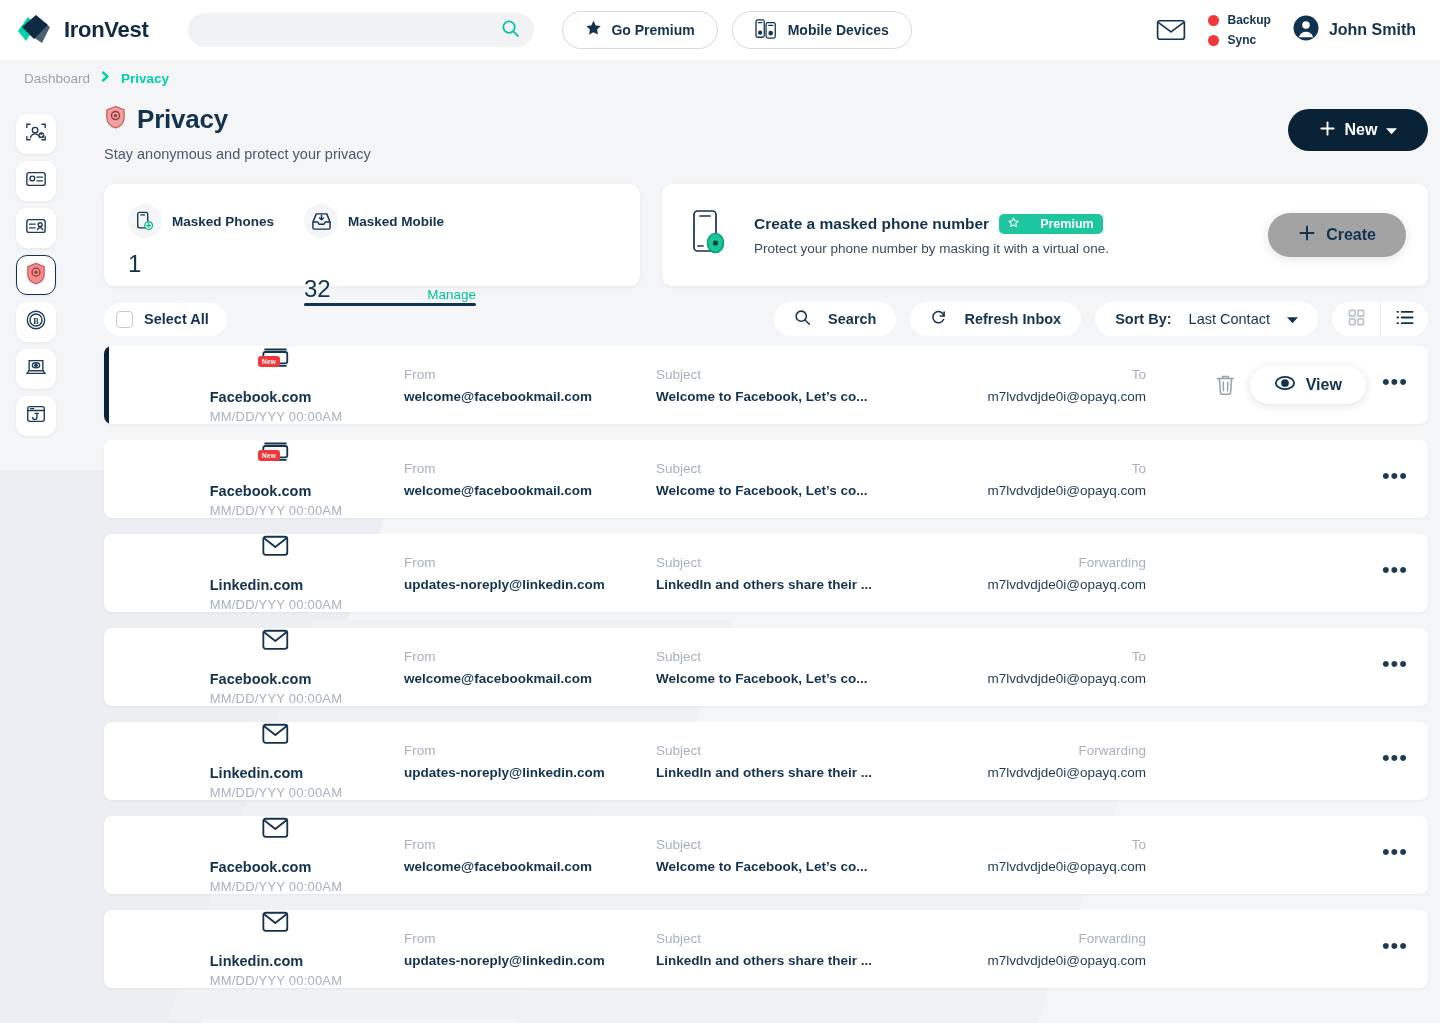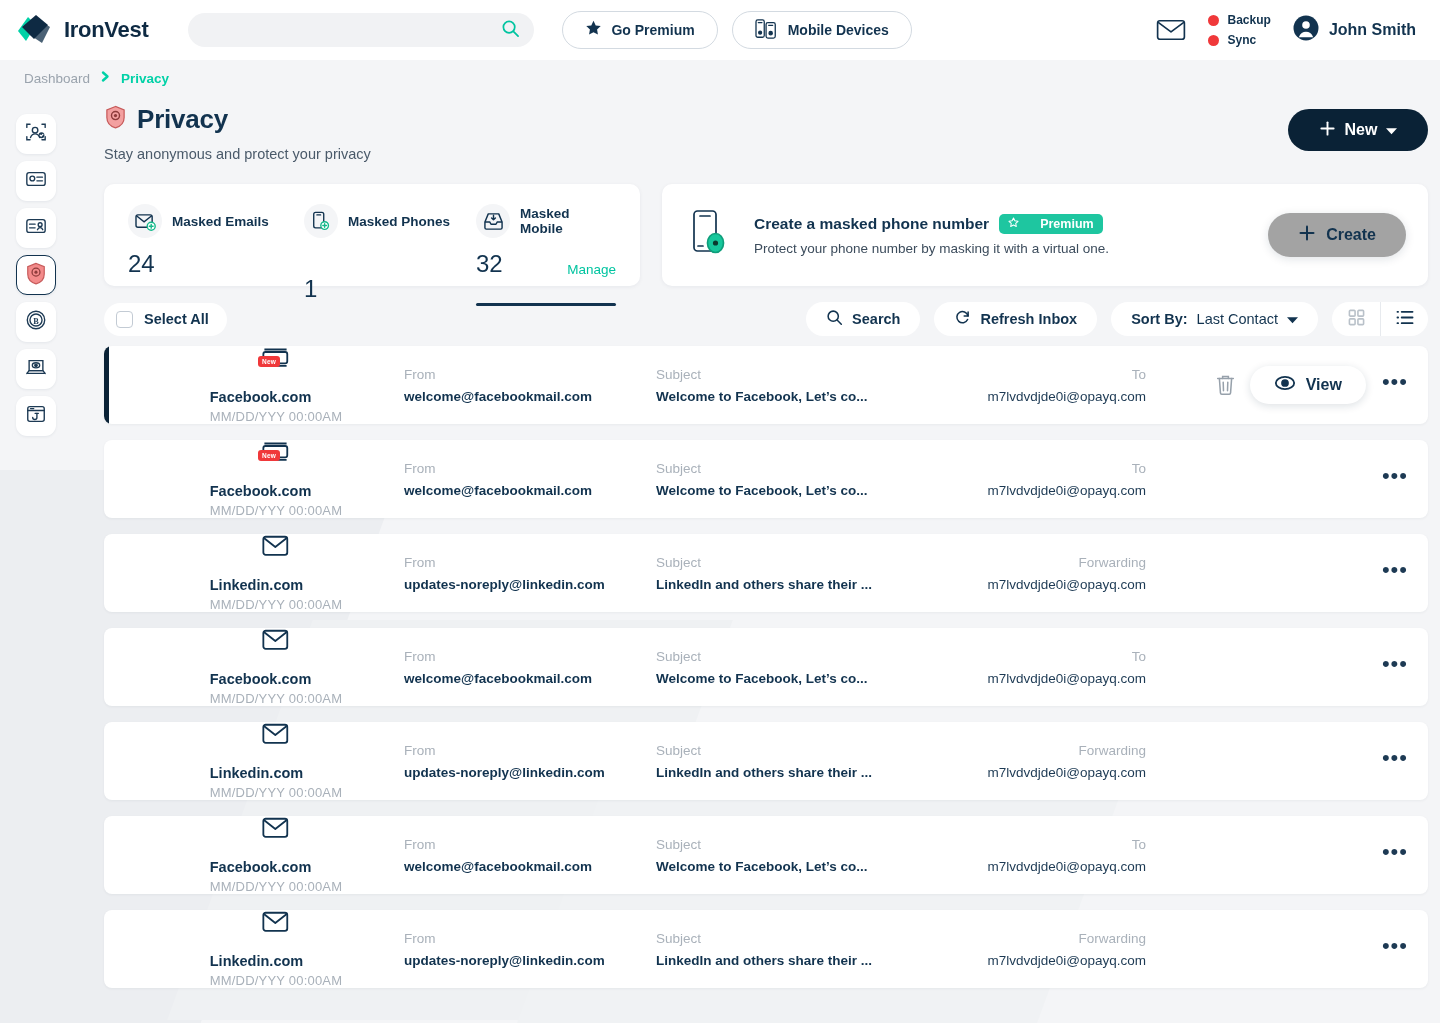--- a/index.html
+++ b/index.html
@@ -165,21 +165,21 @@
     background: #fff; border-radius: 18px; height: 33px;
     display: inline-flex; align-items: center; gap: 11px;
     padding: 0 18px 0 12px; cursor: pointer;
   }
   .chk { width: 17px; height: 17px; border: 1.5px solid #c3cbd4; border-radius: 4px; background: #fff; }
   .select-all span { font-size: 14.5px; font-weight: 700; color: #12334f; }
 
   .tb-right { margin-left: auto; display: flex; align-items: center; gap: 14px; }
   .tb-btn {
     background: #fff; border: none; cursor: pointer; height: 34px;
-    border-radius: 18px; display: inline-flex; align-items: center; gap: 9px;
+    border-radius: 18px; display: inline-flex; align-items: center; gap: 17px;
     padding: 0 20px; font-size: 14.5px; font-weight: 700; color: #12334f;
     font-family: "Liberation Sans", sans-serif;
   }
   .tb-sort { font-weight: 400; }
   .tb-sort b { font-weight: 700; }
   .view-toggle {
     display: inline-flex; background: #fff; border-radius: 18px; overflow: hidden; height: 34px;
   }
   .vt {
     width: 48px; display: flex; align-items: center; justify-content: center; cursor: pointer;
@@ -427,36 +427,20 @@
         <svg width="11" height="8" viewBox="0 0 12 8" fill="#fff">
             <polygon points="0,1 12,1 6,7.5"></polygon>
           </svg>
       </span>
     </button>
   </div>
 
   <div class="cards-row">
     <div class="stats-card">
 
-      <div class="stat">
-        <div class="stat-head">
-          <span class="stat-ico">
-            <svg width="21" height="19" viewBox="0 0 22 20" fill="none" stroke="#12334f" stroke-width="1.5">
-              <rect x="1" y="3" width="17" height="13" rx="2"></rect>
-              <path d="M1.8 4.2 9.5 10.4 17.2 4.2" stroke-linecap="round"></path>
-              <circle cx="17" cy="15" r="4.2" fill="#fff" stroke="#14b98a"></circle>
-              <path d="M17 13v4M15 15h4" stroke="#14b98a" stroke-linecap="round"></path>
-            </svg>
-          </span>
-          <span class="stat-label">Masked Emails</span>
-        </div>
-        <div class="stat-bottom">
-          <span class="stat-value">24</span>
-        </div>
-      </div>
 
       <div class="stat">
         <div class="stat-head">
           <span class="stat-ico">
             <svg width="20" height="20" viewBox="0 0 22 22" fill="none" stroke="#12334f" stroke-width="1.5">
               <rect x="3" y="1.5" width="11" height="17" rx="2"></rect>
               <line x1="6.5" y1="4.3" x2="10.5" y2="4.3" stroke-linecap="round"></line>
               <circle cx="15" cy="16" r="4.2" fill="#fff" stroke="#14b98a"></circle>
               <path d="M15 14v4M13 16h4" stroke="#14b98a" stroke-linecap="round"></path>
             </svg>

